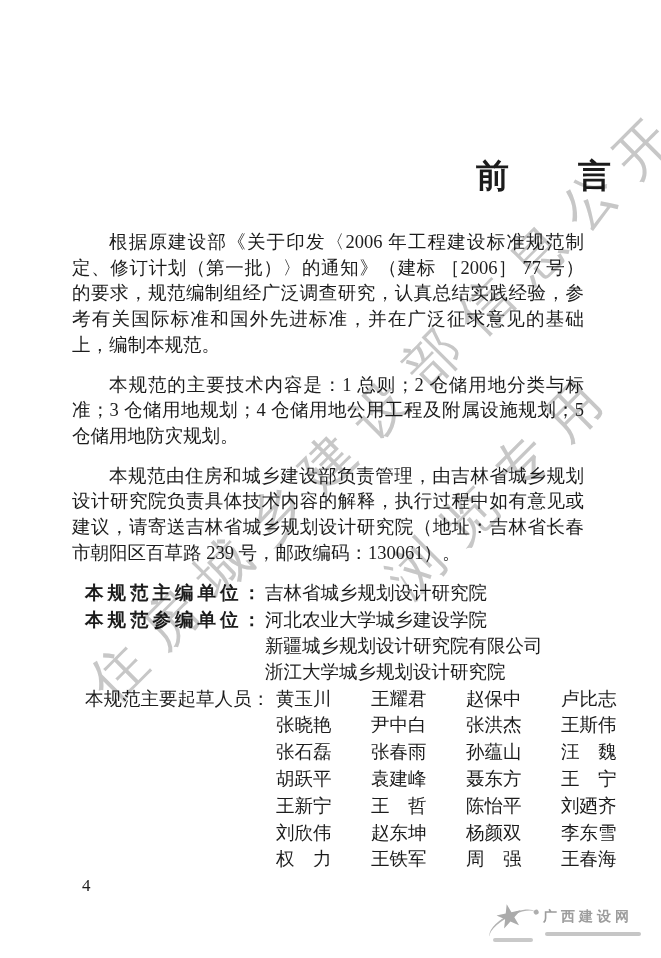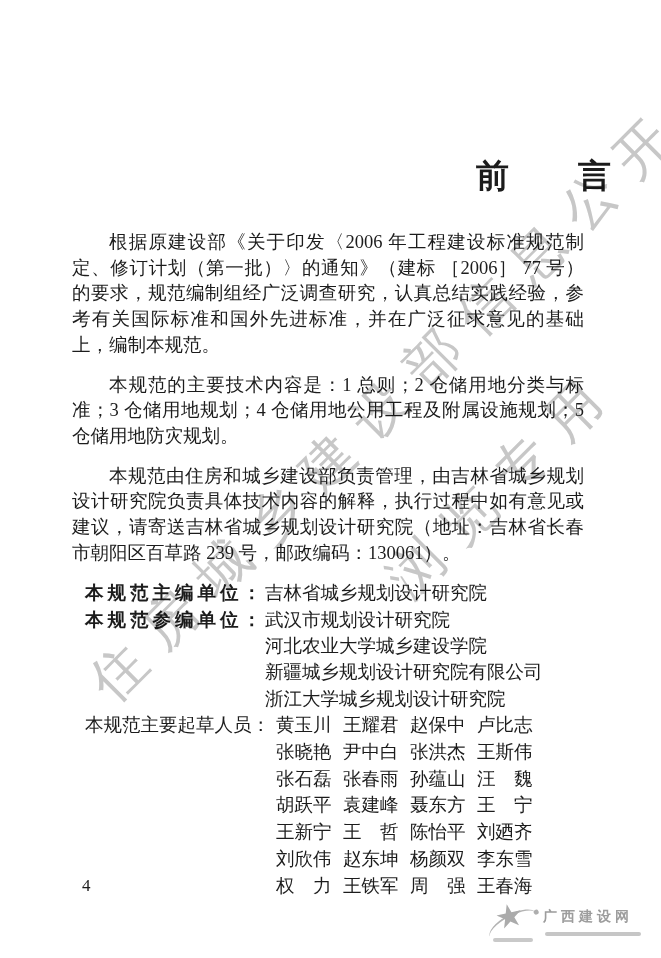--- a/index.html
+++ b/index.html
@@ -29,21 +29,21 @@
   .para { margin:14px; text-indent:37px; }
   .unit-row { display:flex; margin-left:27px; line-height:26.3px; }
   .unit-label { letter-spacing:4px; white-space:nowrap; flex:0 0 auto;font-weight:bold; }
   .unit-list { flex:1 1 auto; }
   .unit-list > div { white-space:nowrap; }
   .drafters-row { display:flex; margin-left:27px; line-height:26.8px; }
   .drafters-label { white-space:nowrap; flex:0 0 auto; }
   .names-grid {
     display:grid;
     grid-template-columns:repeat(4,57px);
-    column-gap:10px;
+    column-gap:38px;
     margin-left:6px;
   }
   .names-grid span { white-space:nowrap; }
   
   .wm {
     position:absolute;
     font-size:54px; color:#c7c7c7;
     letter-spacing:20px; white-space:nowrap;
     transform:rotate(-45deg); transform-origin:0 0;
     mix-blend-mode:multiply;
@@ -114,21 +114,20 @@
     <p class="para">本规范由住房和城乡建设部负责管理，由吉林省城乡规划设计研究院负责具体技术内容的解释，执行过程中如有意见或建议，请寄送吉林省城乡规划设计研究院（地址：吉林省长春市朝阳区百草路 239 号，邮政编码：130061）。</p>
 
     <div class="unit-row">
       <span class="unit-label">本规范主编单位：</span>
       <span class="unit-value">吉林省城乡规划设计研究院</span>
     </div>
 
     <div class="unit-row">
       <span class="unit-label">本规范参编单位：</span>
       <div class="unit-list">
-        <div>武汉市规划设计研究院</div>
         <div>河北农业大学城乡建设学院</div>
         <div>新疆城乡规划设计研究院有限公司</div>
         <div>浙江大学城乡规划设计研究院</div>
       </div>
     </div>
 
     <div class="drafters-row">
       <span class="drafters-label">本规范主要起草人员：</span>
       <div class="names-grid">
         <span>黄玉川</span>

